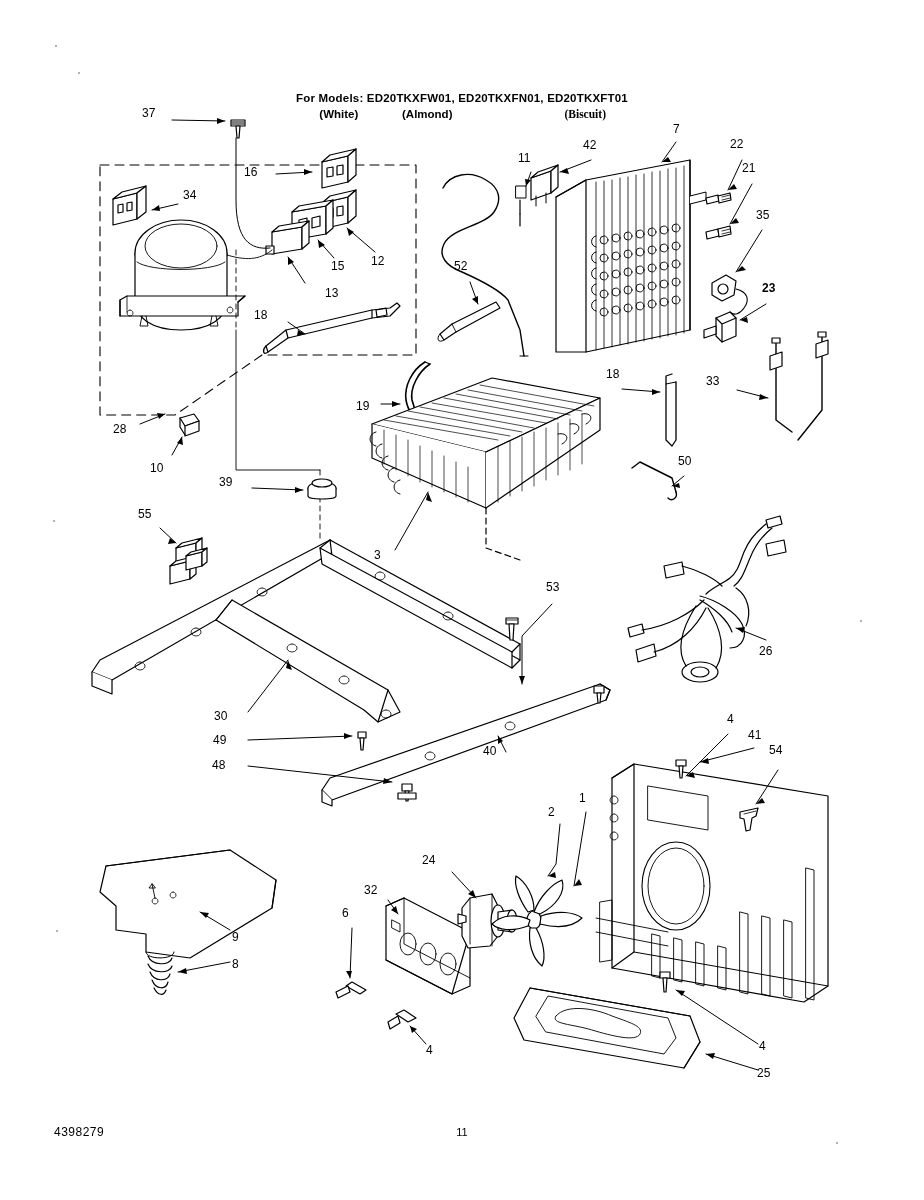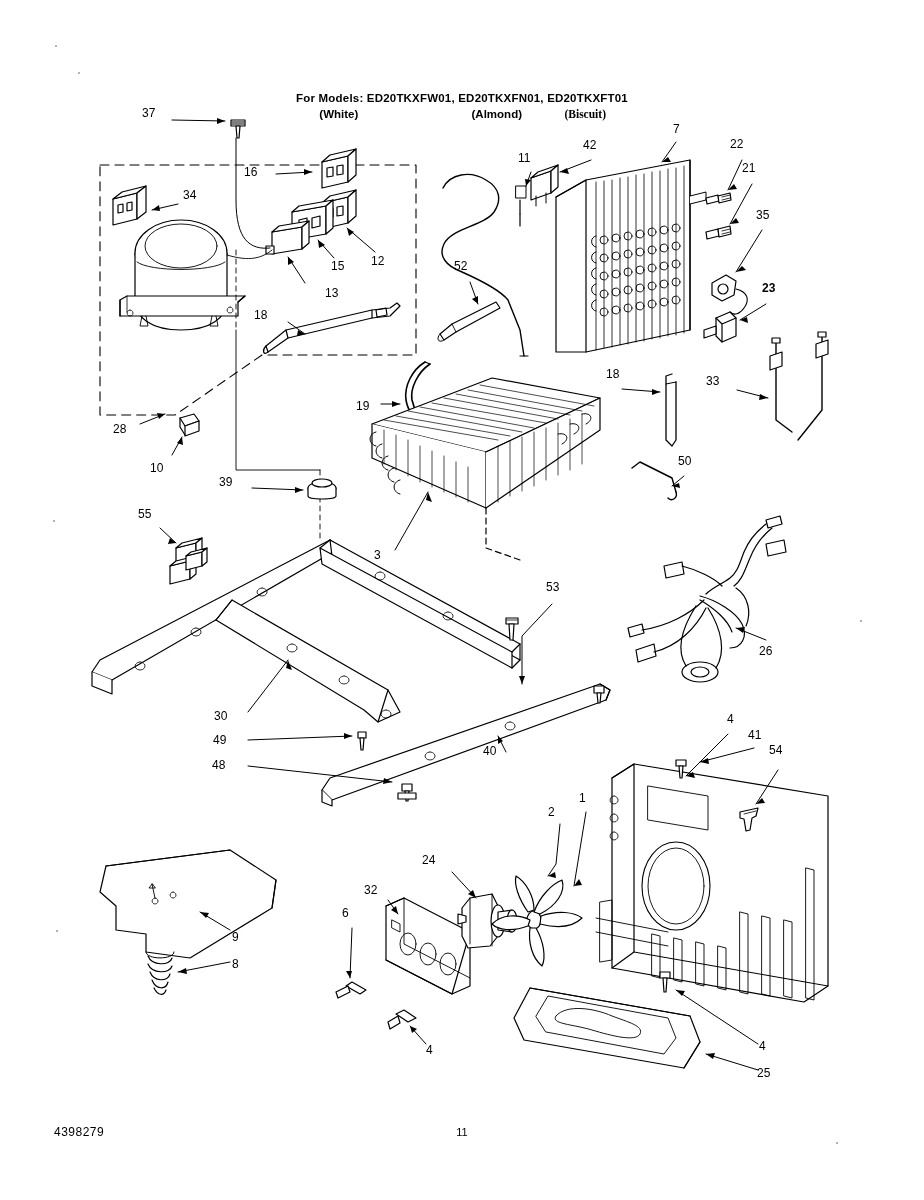--- a/index.html
+++ b/index.html
@@ -42,21 +42,21 @@
     right: 0;
     text-align: center;
     font-size: 11.5px;
     font-weight: bold;
     font-family: "Liberation Sans", sans-serif;
   }
   #subtitle-models { top: 92px; letter-spacing: 0.2px; }
   #subtitle-colors { top: 108px; }
   #subtitle-colors span { display: inline-block; }
   .col-white  { width: 120px; text-align: center; }
-  .col-almond { width: 120px; text-align: right; }
+  .col-almond { width: 120px; text-align: left; }
   .col-biscuit{ width: 120px; text-align: center; font-family: Liberation Serif, serif; }
   .callout {
     position: absolute;
     font-size: 12px;
     font-family: "Liberation Sans", sans-serif;
     color: #000;
     white-space: nowrap;
   }
   .footer-left {
     position: absolute;

